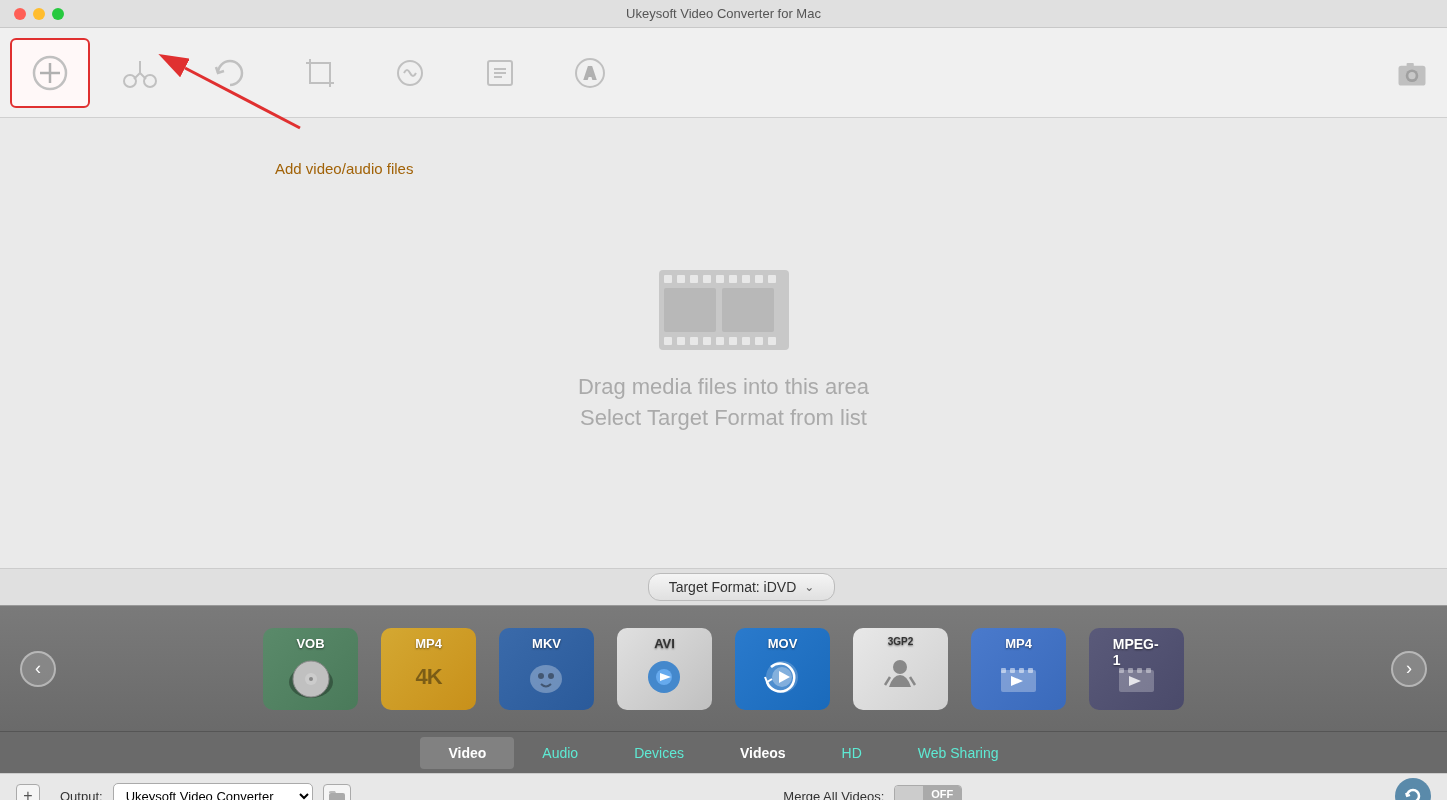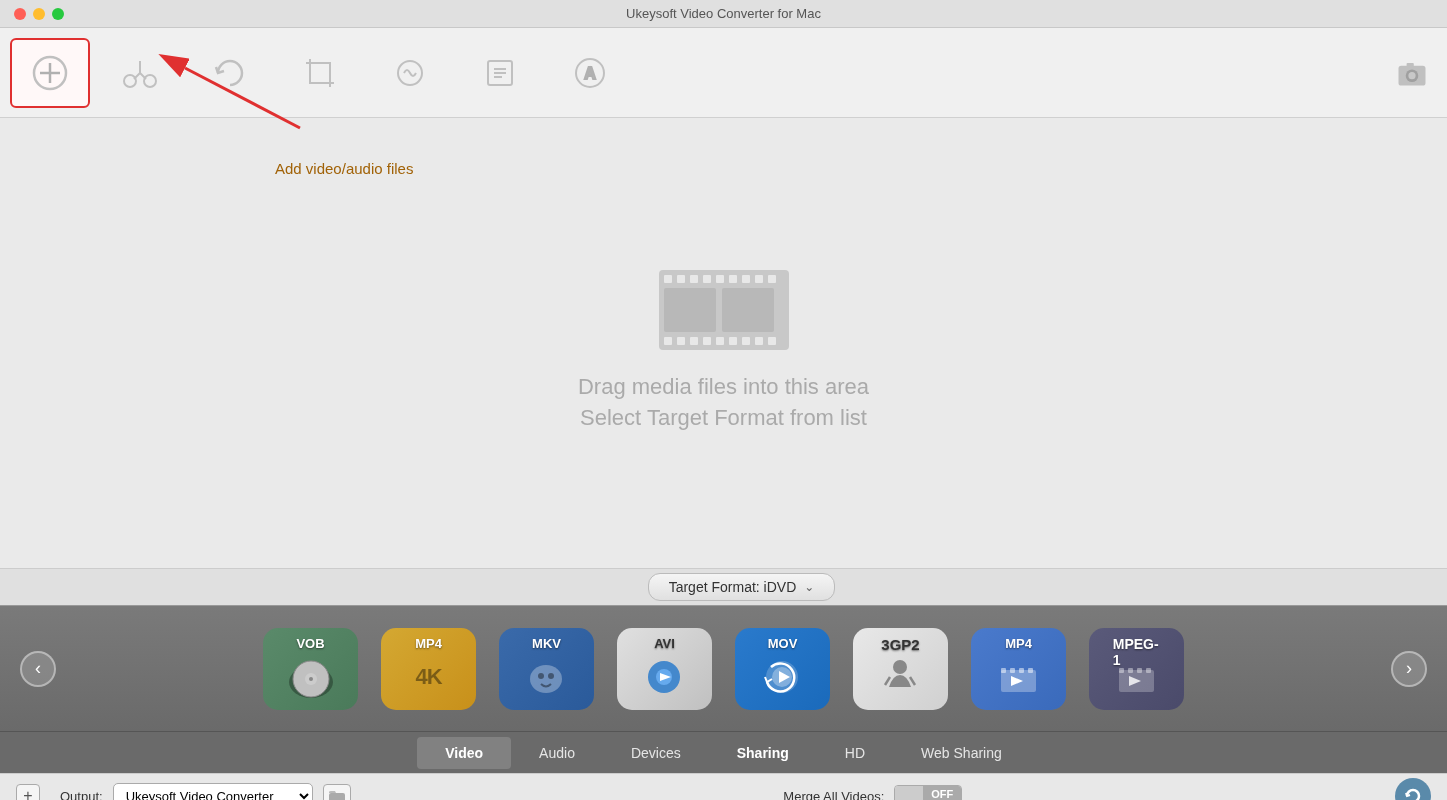--- a/index.html
+++ b/index.html
@@ -209,21 +209,21 @@
     .format-item {
       display: flex;
       flex-direction: column;
       align-items: center;
       cursor: pointer;
       width: 108px;
     }
     .format-icon-box {
       width: 95px;
       height: 82px;
-      border-radius: 15px;
+      border-radius: 10px;
       display: flex;
       flex-direction: column;
       align-items: center;
       justify-content: center;
       position: relative;
       overflow: hidden;
     }
     .format-label-tag {
       position: absolute;
       top: 8px;
@@ -258,21 +258,21 @@
       background: #6a6a6a;
       display: flex;
       align-items: center;
       justify-content: center;
       gap: 0;
       border-top: 1px solid #555;
     }
     .cat-tab {
       padding: 8px 28px;
       font-size: 14px;
-      color: #e5e5e5;
+      color: #5eead4;
       cursor: pointer;
       border-radius: 4px;
     }
     .cat-tab.active {
       background: rgba(200,200,200,0.25);
       color: white;
       font-weight: 600;
     }
     .cat-tab.bold-tab {
       font-weight: 700;
@@ -576,21 +576,21 @@
           <path d="M24 24 L35 30 L24 36 Z" fill="white"></path>
 
           <path d="M16 20 A14 14 0 1 1 12 35" stroke="white" stroke-width="2.5" fill="none"></path>
           <polyline points="10,30 12,35 17,32" stroke="white" stroke-width="2" fill="none"></polyline>
         </svg>
       </div>
     </div>
 
     <div class="format-item">
       <div class="format-icon-box fmt-3gp2">
-        <span class="format-label-tag" style="color:#333;font-size:15px">3GP2</span>
+        <span class="format-label-tag" style="color:#333;font-size:10px">3GP2</span>
         <svg width="55" height="50" viewBox="0 0 55 50" style="margin-top:6px">
 
           <circle cx="27" cy="20" r="7" fill="#888"></circle>
           <path d="M16 40 Q20 28 27 28 Q34 28 38 40" fill="#888"></path>
           <line x1="17" y1="30" x2="12" y2="38" stroke="#888" stroke-width="2.5"></line>
           <line x1="37" y1="30" x2="42" y2="38" stroke="#888" stroke-width="2.5"></line>
         </svg>
       </div>
     </div>
 
@@ -624,21 +624,21 @@
     </div>
   </div>
 
   <button class="format-nav-btn">›</button>
 </div>
 
 <div class="category-tabs">
   <div class="cat-tab active">Video</div>
   <div class="cat-tab">Audio</div>
   <div class="cat-tab">Devices</div>
-  <div class="cat-tab bold-tab">Sharing</div>
+  <div class="cat-tab bold-tab">Videos</div>
   <div class="cat-tab">HD</div>
   <div class="cat-tab">Web Sharing</div>
 </div>
 
 <div class="bottom-bar">
   <button class="add-small-btn">+</button>
 
   <span class="output-label">Output:</span>
 
   <select class="output-select">

